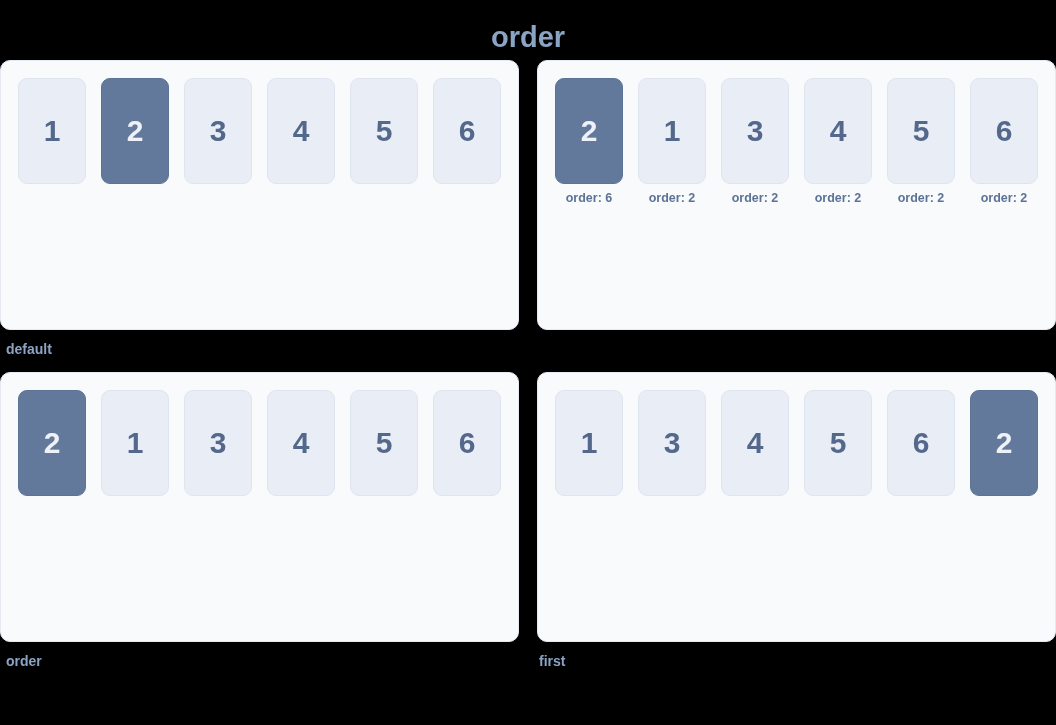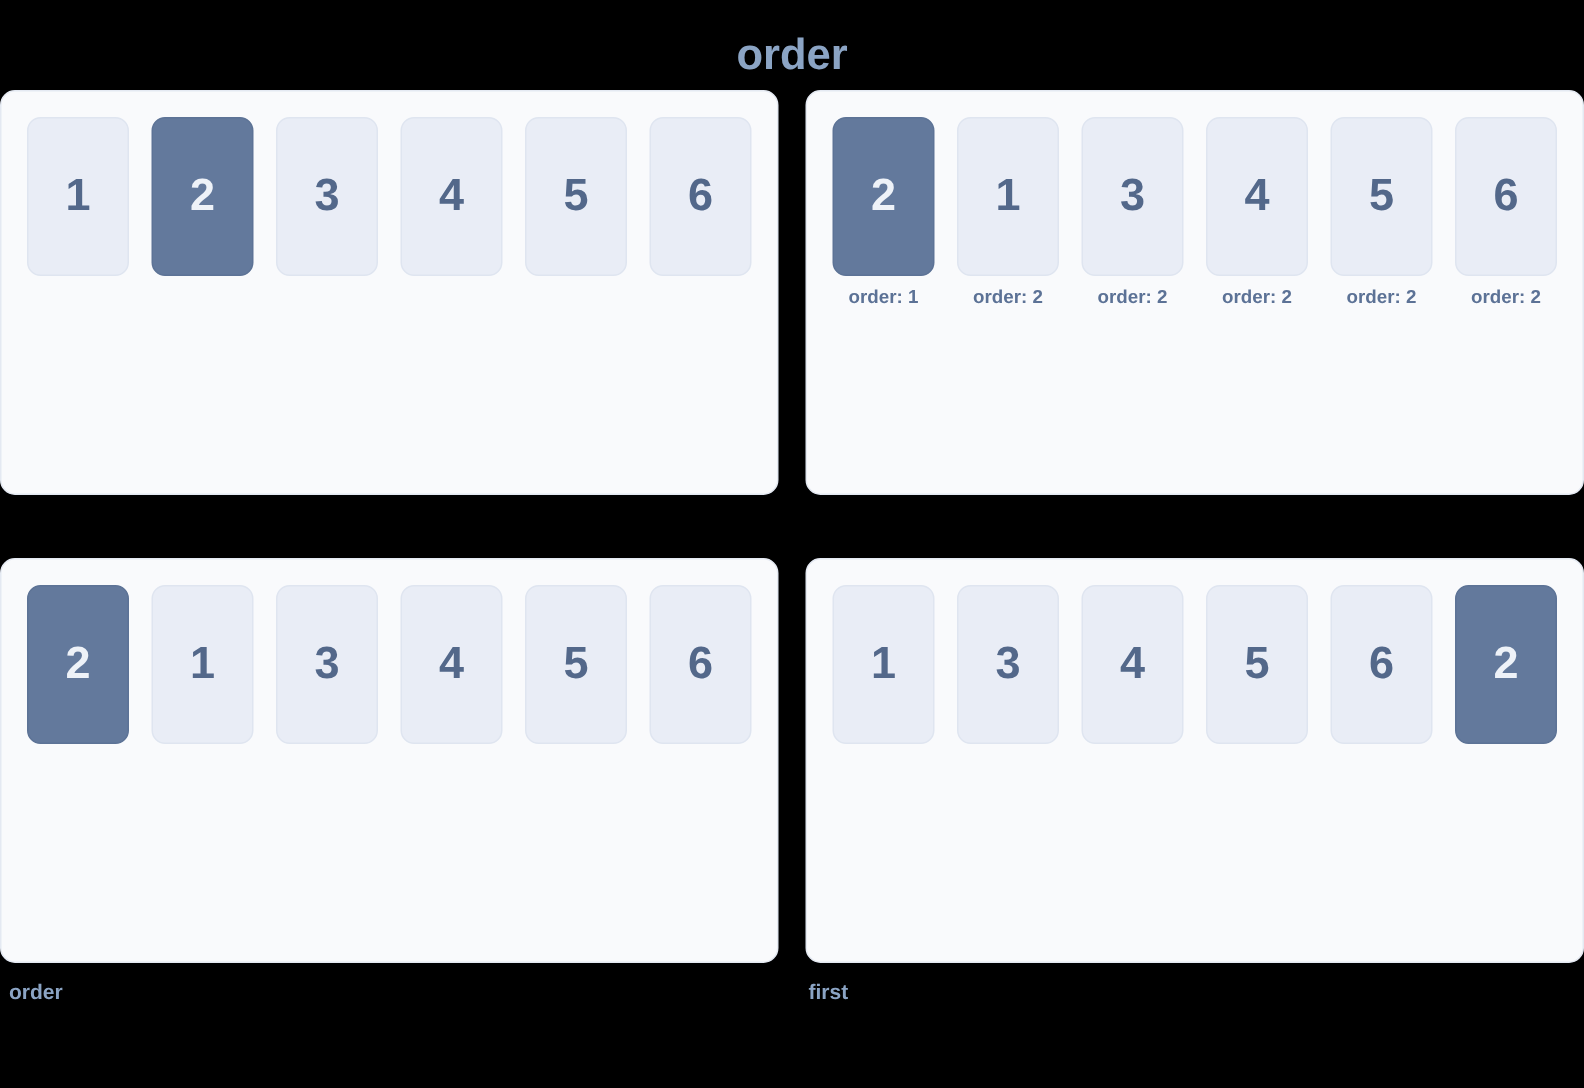--- a/index.html
+++ b/index.html
@@ -151,27 +151,28 @@
         </div>
         <div class="item">
           <div class="box">5</div>
           <div class="caption"></div>
         </div>
         <div class="item">
           <div class="box">6</div>
           <div class="caption"></div>
         </div>
       </div>
+      <div class="panel-label">default</div>
     </div>
 
     <div class="demo-cell right">
       <div class="panel">
         <div class="item">
           <div class="box active">2</div>
-          <div class="caption">order: 1</div>
+          <div class="caption">order: 6</div>
         </div>
         <div class="item">
           <div class="box">1</div>
           <div class="caption">order: 2</div>
         </div>
         <div class="item">
           <div class="box">3</div>
           <div class="caption">order: 2</div>
         </div>
         <div class="item">

